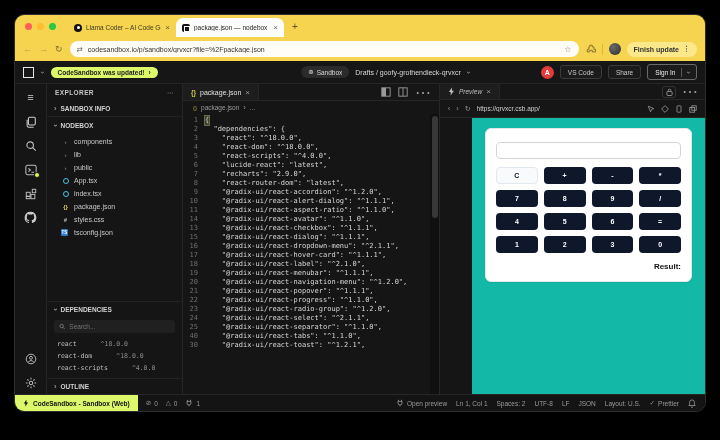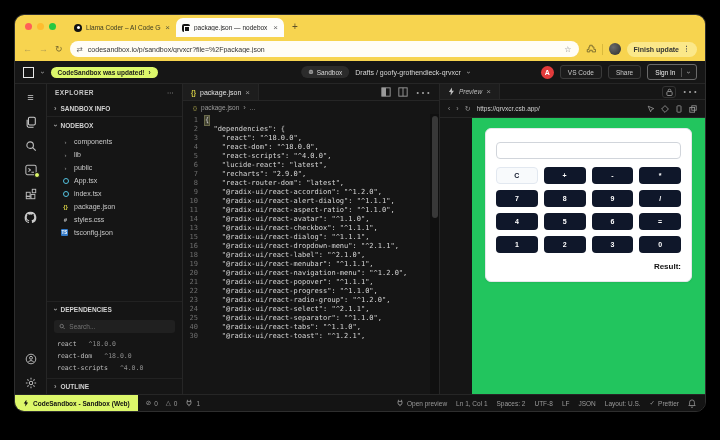--- a/index.html
+++ b/index.html
@@ -88,21 +88,21 @@
   .file-item.cssfile .fi-icon { color:#bdbdbd; font-weight:bold; }
   .file-item.ts .fi-icon { background:#3178c6; color:#fff; font-size:4.5px; width:7px; height:7px; line-height:7px;
                            border-radius:1px; margin-right:2px; font-weight:bold; }
   .exp-flex { flex:1; }
   .search-box { margin:3px 7px 4px; height:13px; background:#202020; border-radius:3px; display:flex;
                 align-items:center; gap:4px; padding:0 5px; flex:none; }
   .search-box input { background:transparent; border:none; outline:none; color:#9a9a9a; font-size:6.5px; width:100%;
                       font-family:"Liberation Sans",sans-serif; }
   .dep-list { padding:1px 0 4px; flex:none; }
   .dep-item { height:12px; display:flex; align-items:center; padding:0 10px; font-size:6.5px;
-              font-family:"DejaVu Sans Mono",monospace; color:#bdbdbd; gap:12px; }
+              font-family:"DejaVu Sans Mono",monospace; color:#bdbdbd; gap:24px; }
   .dep-item .ver { color:#8f8f8f;text-align:right; }
 
   
   .editor { flex:1; display:flex; flex-direction:column; min-width:0; min-height:0; }
   .ed-tabs { height:17px; flex:none; display:flex; align-items:center; border-bottom:1px solid #262626; background:#161616; }
   .ed-tab { height:100%; display:flex; align-items:center; gap:4px; padding:0 8px; background:#1d1d1d;
             border-right:1px solid #262626; font-size:7px; color:#e2e2e2; }
   .ed-tab .braces { color:#d7cf45; font-weight:bold; font-size:6.5px; }
   .ed-tab .x { color:#9a9a9a; font-size:8px; }
   .ed-tab-right { margin-left:auto; display:flex; align-items:center; gap:7px; padding-right:8px; color:#9a9a9a; }
@@ -122,21 +122,21 @@
   .pv-tabs { height:16px; flex:none; display:flex; align-items:center; background:#161616; border-bottom:1px solid #262626; }
   .pv-tab { height:100%; display:flex; align-items:center; gap:4px; padding:0 8px; background:#1d1d1d;
             border-right:1px solid #262626; font-size:6.5px; color:#bdbdbd; font-style:italic; }
   .pv-tab .x { font-style:normal; color:#9a9a9a; font-size:8px; }
   .pv-tabs-right { margin-left:auto; display:flex; align-items:center; gap:6px; padding-right:7px; color:#9a9a9a; }
   .lock-btn { border:1px solid #333; border-radius:3px; width:14px; height:12px; display:flex; align-items:center; justify-content:center; }
   .pv-url { height:18px; flex:none; display:flex; align-items:center; gap:6px; padding:0 8px; background:#161616;
             border-bottom:1px solid #262626; font-size:7px; color:#9a9a9a; }
   .pv-url .addr { flex:1; color:#d0d0d0; font-size:6.5px; white-space:nowrap; overflow:hidden; }
   .pv-url-icons { display:flex; gap:6px; align-items:center; }
-  .pv-frame { flex:1; background:#22c55e; overflow:hidden;margin-left:32px; }
+  .pv-frame { flex:1; background:#14b8a6; overflow:hidden;margin-left:32px; }
   .calc-card { margin:10px 13px; border:1px solid #e5e7eb; border-radius:6px; padding:10px;
                box-shadow:0 1px 2px rgba(0,0,0,.06); background:#fff; }
   .calc-input { width:100%; height:17px; border:1px solid #d1d5db; border-radius:4px; margin-bottom:8px;
                 font-size:8px; padding:0 5px; outline:none; font-family:"Liberation Sans",sans-serif; }
   .calc-grid { display:grid; grid-template-columns:repeat(4,1fr); gap:6px; }
   .calc-btn { height:17px; border:none; border-radius:4px; background:#0f172a; color:#fff; font-size:7px;
               font-weight:bold; font-family:"Liberation Sans",sans-serif; }
   .calc-btn.light { background:#f8fafc; color:#0f172a; border:1px solid #e2e8f0; }
   .calc-result { margin-top:9px; text-align:right; font-size:8px; font-weight:bold; color:#111; }
 
@@ -475,20 +475,24 @@
                 <div class="code-line">
                   <span class="ln">15</span>
                   <span class="ct">    "@radix-ui/react-dialog": "^1.1.1",</span>
                 </div>
 
                 <div class="code-line">
                   <span class="ln">16</span>
                   <span class="ct">    "@radix-ui/react-dropdown-menu": "^2.1.1",</span>
                 </div>
 
+                <div class="code-line">
+                  <span class="ln">17</span>
+                  <span class="ct">    "@radix-ui/react-hover-card": "^1.1.1",</span>
+                </div>
 
                 <div class="code-line">
                   <span class="ln">18</span>
                   <span class="ct">    "@radix-ui/react-label": "^2.1.0",</span>
                 </div>
 
                 <div class="code-line">
                   <span class="ln">19</span>
                   <span class="ct">    "@radix-ui/react-menubar": "^1.1.1",</span>
                 </div>

